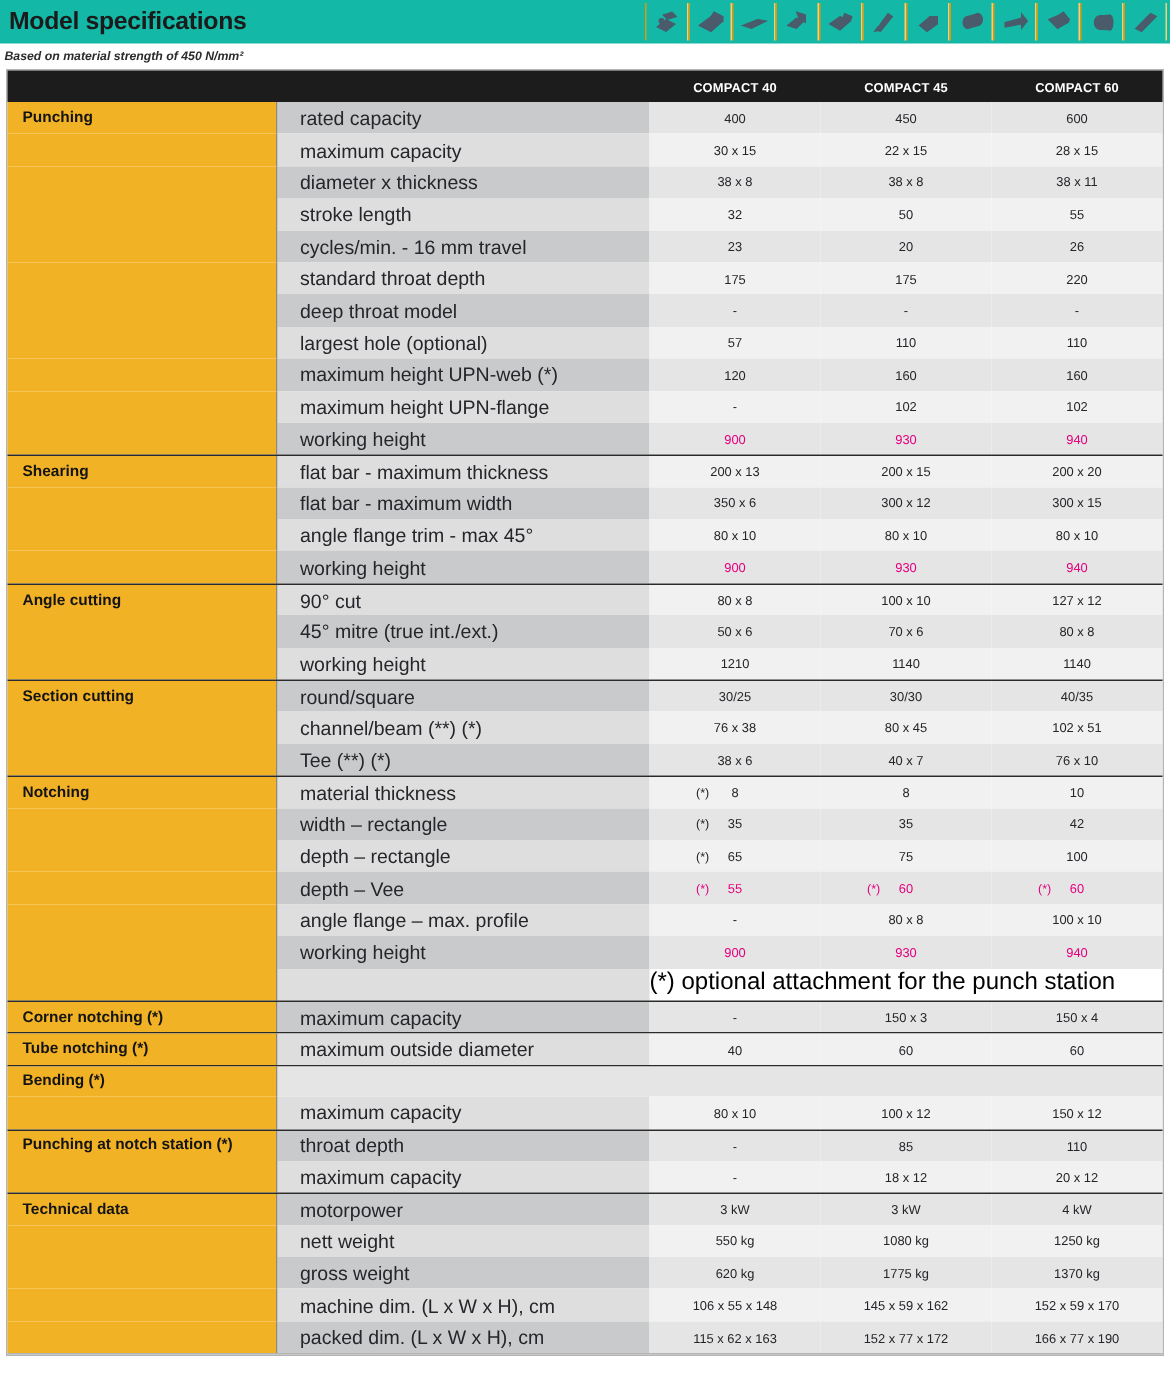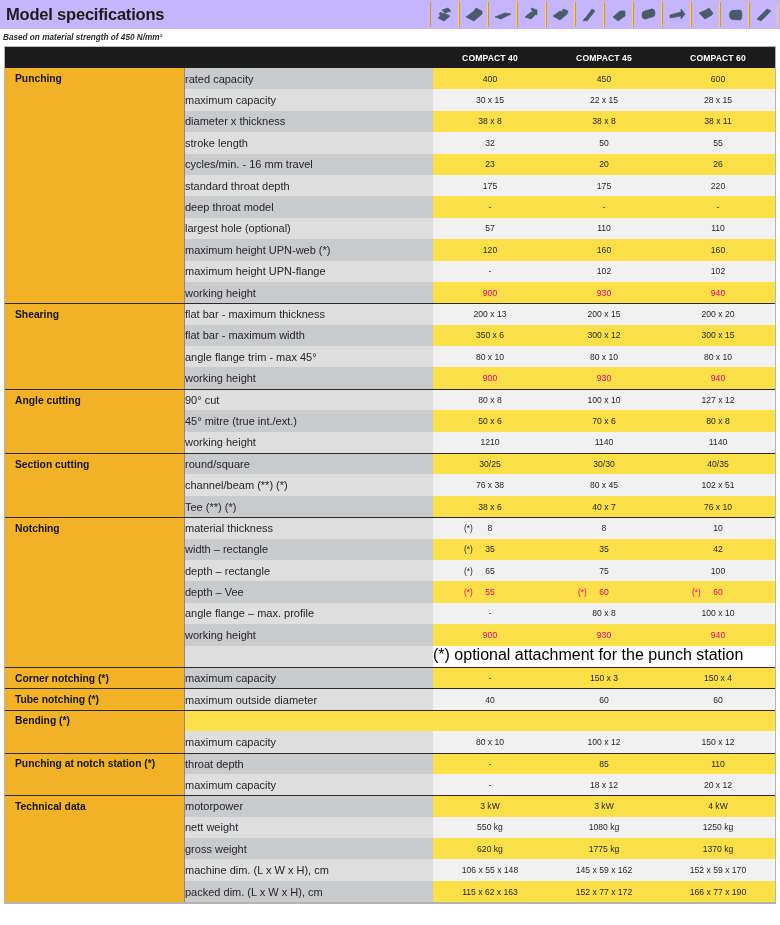--- a/index.html
+++ b/index.html
@@ -10,21 +10,21 @@
   body {
     width: 780px; height: 925px;
     font-family: "Liberation Sans", sans-serif;
     overflow: hidden;
   }
 
   
   .header-bar {
     position: relative;
     width: 780px; height: 29px;
-    background: #c4b5fd;
+    background: #14b8a6;
     display: flex; align-items: center;
   }
   .header-title {
     font-size: 16.5px;
     font-weight: bold;
     color: #1b1b1b;
     padding-left: 6px;
     letter-spacing: -0.2px;
     white-space: nowrap;
   }
@@ -100,43 +100,43 @@
     font-size: 10.3px;
     font-weight: bold;
     color: #141414;
     white-space: nowrap;
   }
   .cat-cell.blank { color: transparent; }
 
   .spec-cell {
     width: 248px;
     display: flex; align-items: center;
-    padding-left: 0;
-    font-size: 11px;
+    padding-left: 15px;
+    font-size: 13px;
     color: #25252a;
     white-space: nowrap;
   }
   .val-cell {
     flex: 1 1 0;
     display: flex; align-items: center; justify-content: center;
     font-size: 8.6px;
     color: #25252a;
     white-space: nowrap;
     position: relative;
   }
   .val-cell .opt {
     position: absolute;
     left: 50%;
     margin-left: -26px;
     font-size: 8.4px;
   }
 
   
   .shade-dark  .spec-cell { background: #c9cacb; }
-  .shade-dark  .val-cell  { background: #fde047; }
+  .shade-dark  .val-cell  { background: #e5e5e5; }
   .shade-light .spec-cell { background: #dededf; }
   .shade-light .val-cell  { background: #f1f1f1; }
 
   .magenta { color: #e5007e; }
 
   .bottom-edge { height: 1px; background: #b4b4b4; }
 </style>
 </head>
 <body>
 

